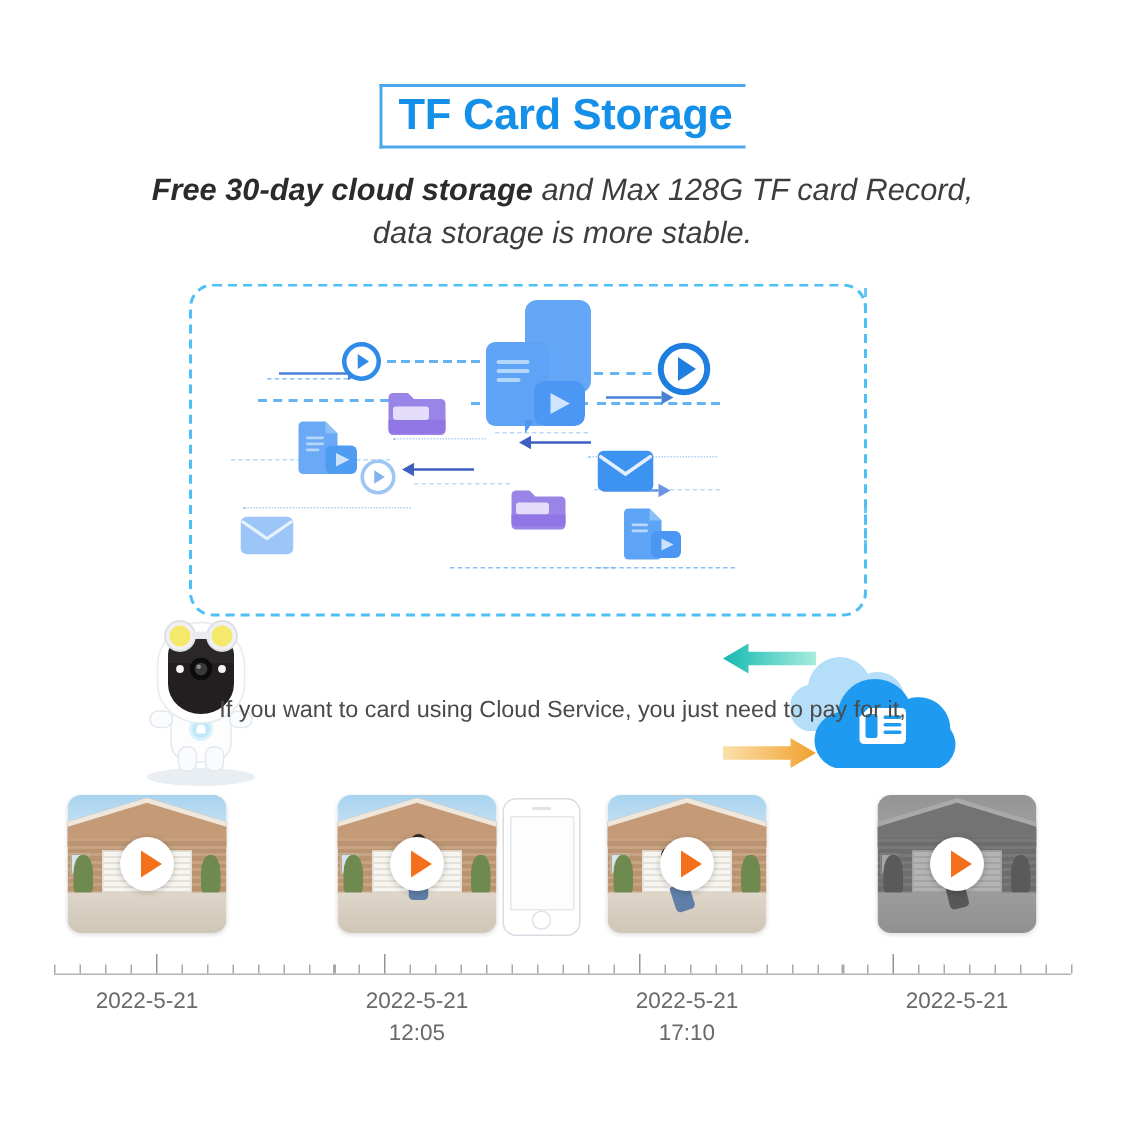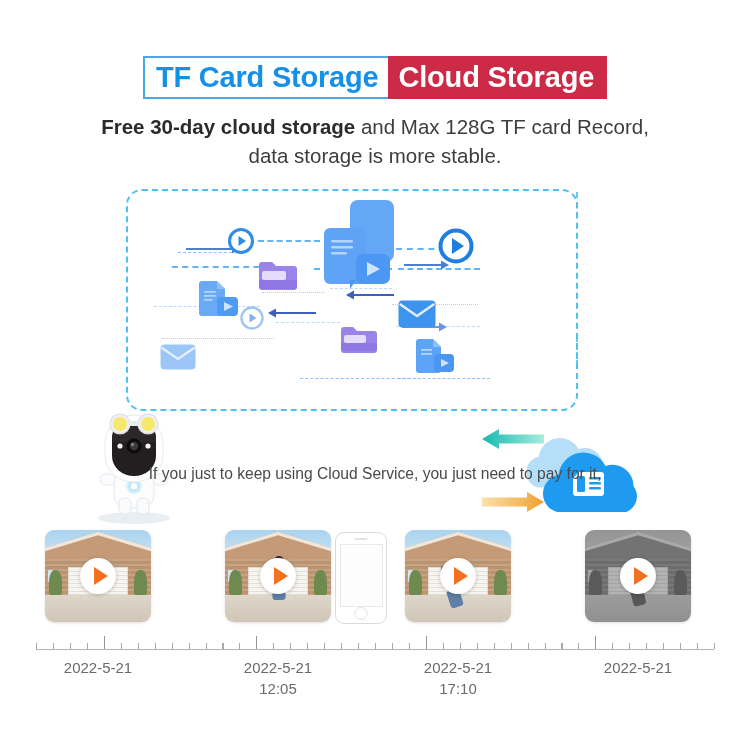--- a/index.html
+++ b/index.html
@@ -66,20 +66,21 @@
 
   
   .subtitle {
     position: absolute;
     top: 112px;
     left: 0; right: 0;
     text-align: center;
     font-size: 20.5px;
     line-height: 29px;
     color: #3d3d3d;
+    font-style: italic;
   }
   .subtitle .b { font-weight: bold; color: #2b2b2b; }
 
   
   .diagram {
     position: absolute;
     left: 126px;
     top: 189px;
     width: 452px;
     height: 222px;
@@ -250,21 +251,20 @@
   }
 </style>
 </head>
 <body>
 
 <div class="page">
 
   <div class="banner">
     <div class="banner-inner">
       <div class="banner-left">TF Card Storage</div>
-      <div class="banner-right">Cloud Storage</div>
     </div>
   </div>
 
   <div class="subtitle">
     <div><span class="b">Free 30-day cloud storage</span><span> and Max 128G TF card Record,</span></div>
     <div>data storage is more stable.</div>
   </div>
 
   <div class="diagram"></div>
 
@@ -453,21 +453,21 @@
     <div class="dline" style="left:576px; top:156px; width:0; height:30px; border-top:none; border-left:2.5px dashed #4ec0f5;"></div>
 
     <div class="phone">
       <div class="phone-speaker"></div>
       <div class="phone-screen"></div>
       <div class="phone-home"></div>
     </div>
   </div>
 
   <div class="paragraph">
-    <div>If you just to keep using Cloud Service, you just need to pay for it,</div>
+    <div>If you want to card using Cloud Service, you just need to pay for it,</div>
   </div>
 
   <div class="timeline">
 
     <div class="thumb" style="left:45px; top:6px;">
       <div class="scene">
         <div class="sky"></div>
         <div class="roof"></div>
         <div class="roof-edge"></div>
         <div class="wall"></div>

